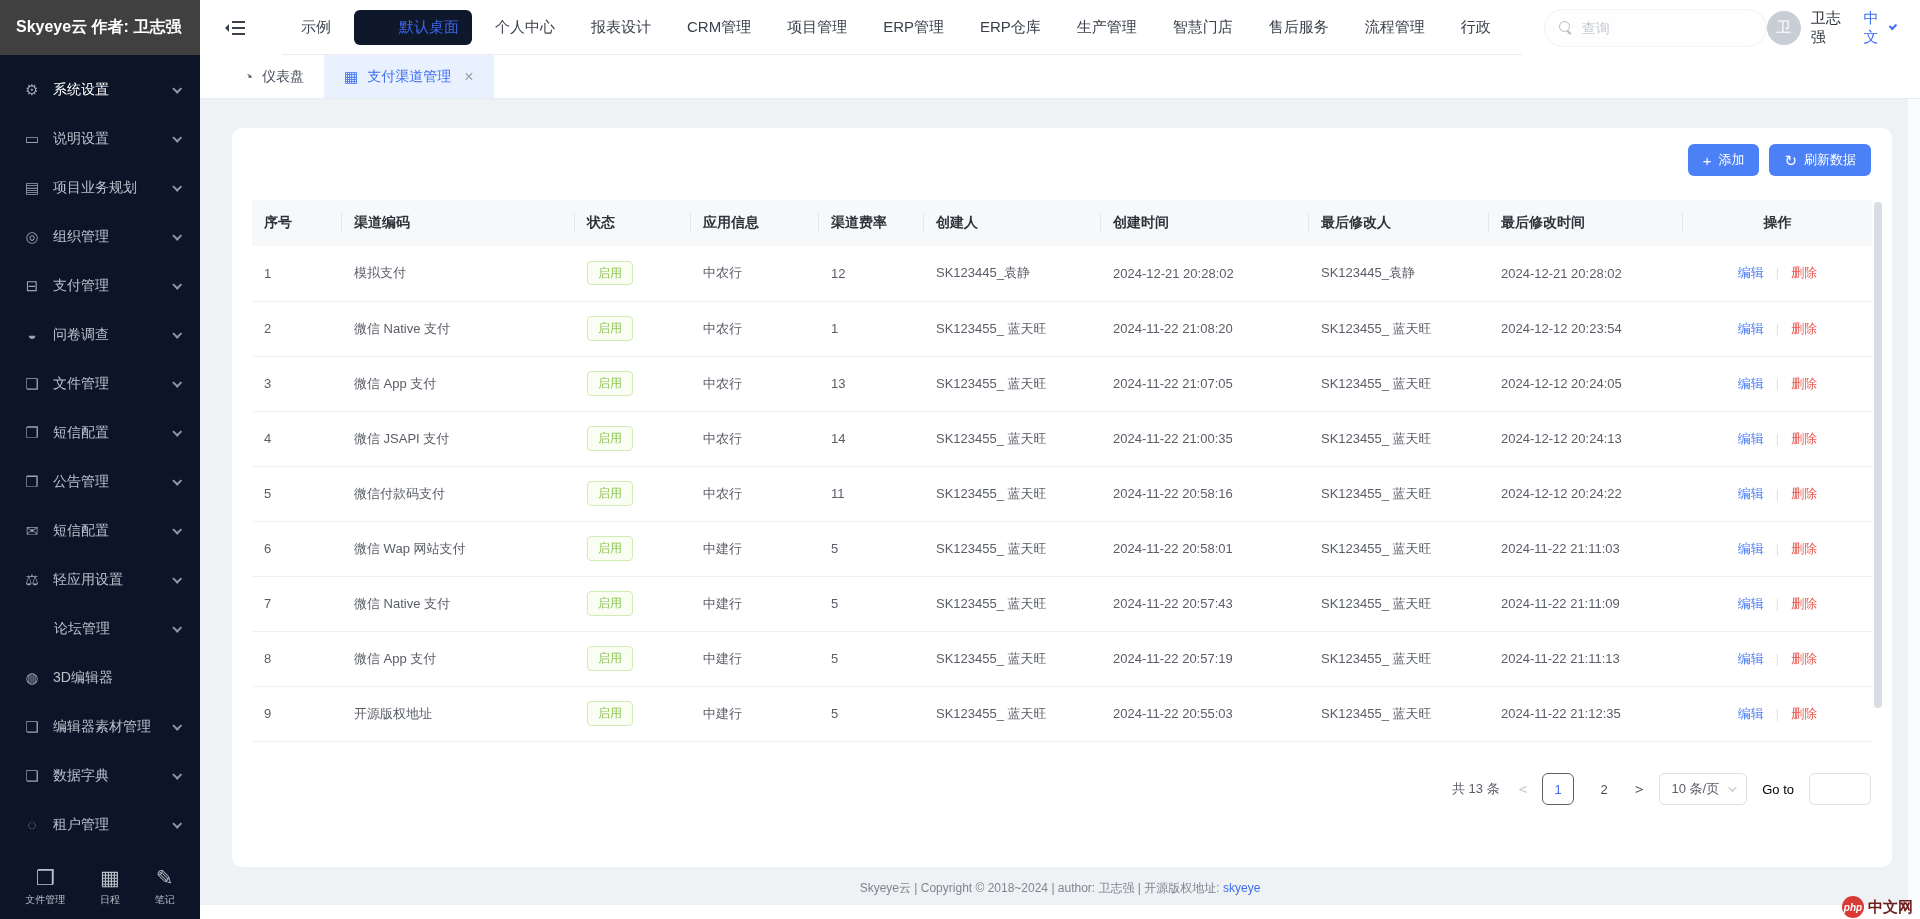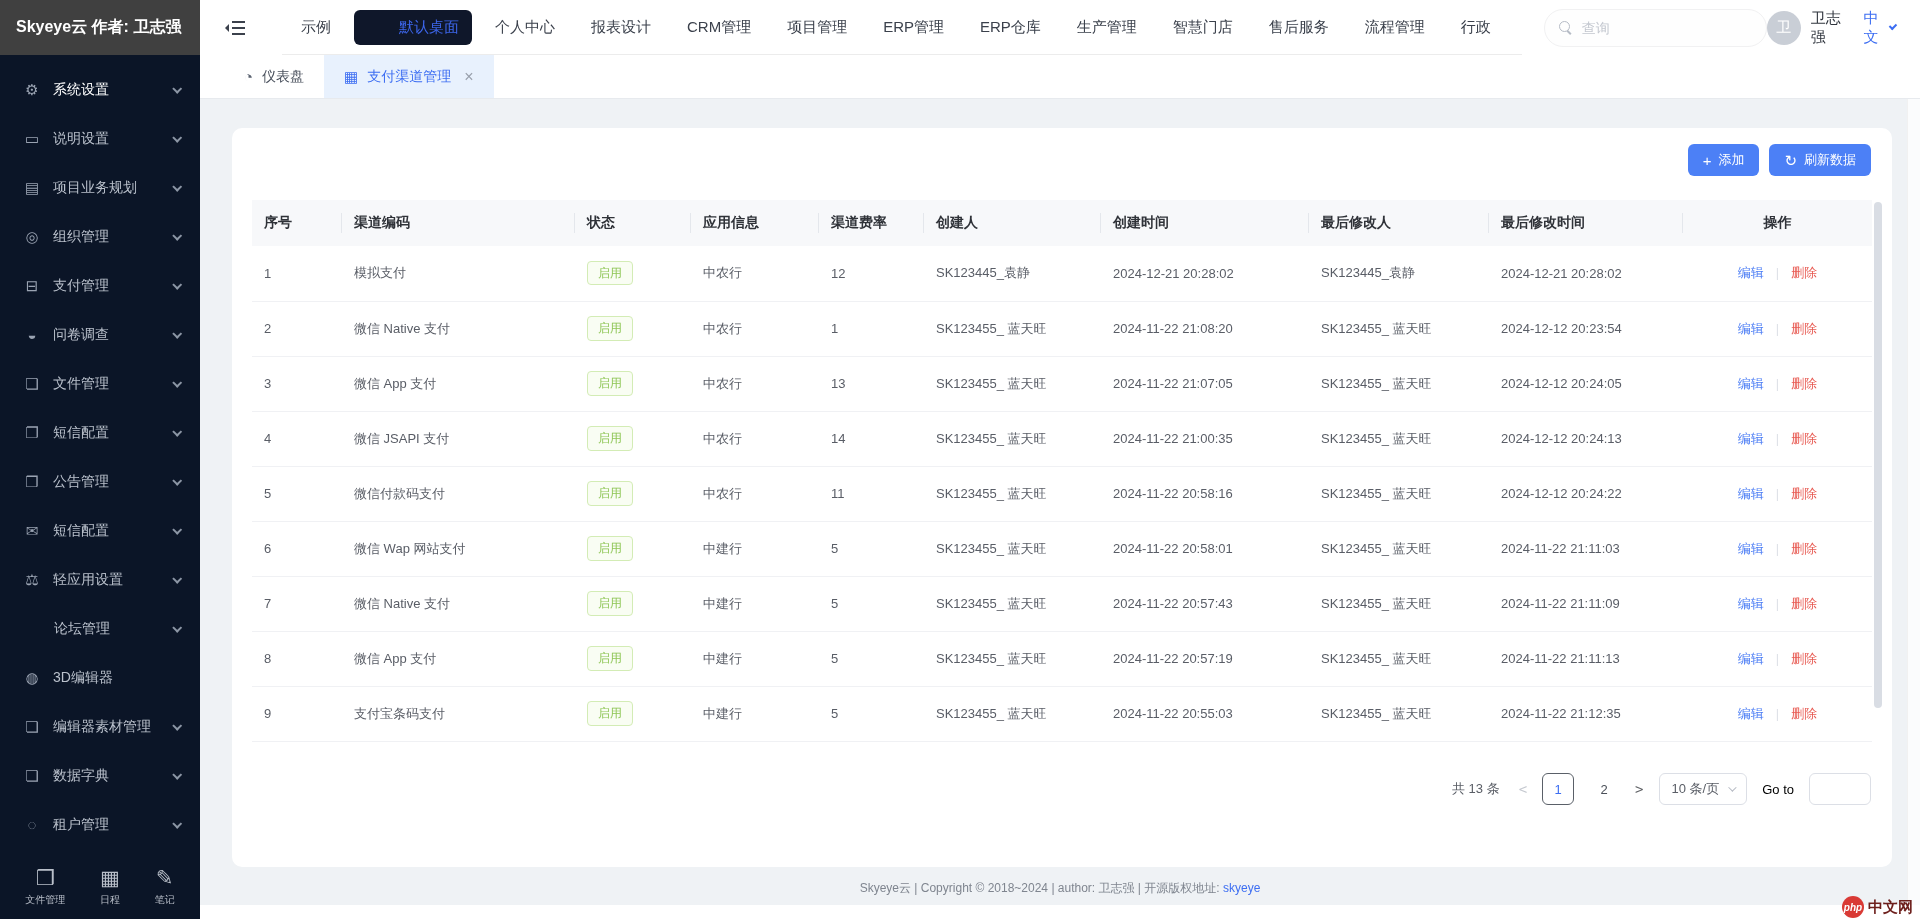--- a/index.html
+++ b/index.html
@@ -377,21 +377,21 @@
                 <td>中建行</td>
                 <td>5</td>
                 <td>SK123455_ 蓝天旺</td>
                 <td>2024-11-22 20:57:19</td>
                 <td>SK123455_ 蓝天旺</td>
                 <td>2024-11-22 21:11:13</td>
                 <td class="col-actions"><span class="link-edit">编辑</span><span class="act-sep">|</span><span class="link-del">删除</span></td>
               </tr>
               <tr>
                 <td>9</td>
-                <td>支付宝条码支付</td>
+                <td>开源版权地址</td>
                 <td><span class="badge">启用</span></td>
                 <td>中建行</td>
                 <td>5</td>
                 <td>SK123455_ 蓝天旺</td>
                 <td>2024-11-22 20:55:03</td>
                 <td>SK123455_ 蓝天旺</td>
                 <td>2024-11-22 21:12:35</td>
                 <td class="col-actions"><span class="link-edit">编辑</span><span class="act-sep">|</span><span class="link-del">删除</span></td>
               </tr>
             </tbody>

